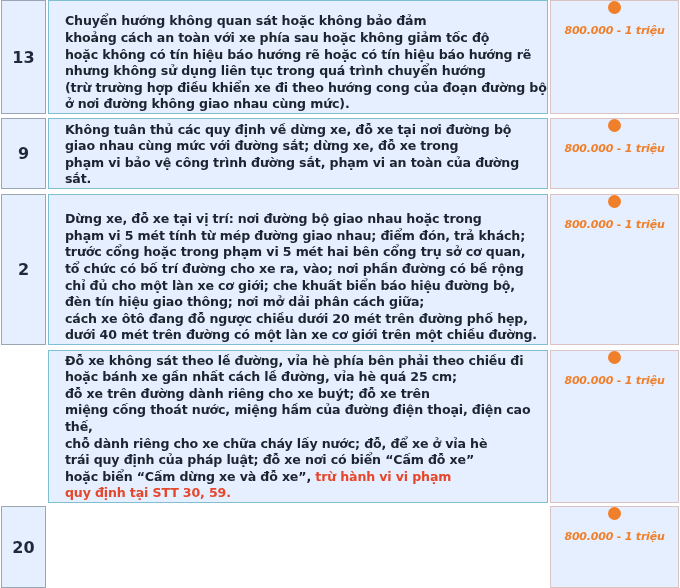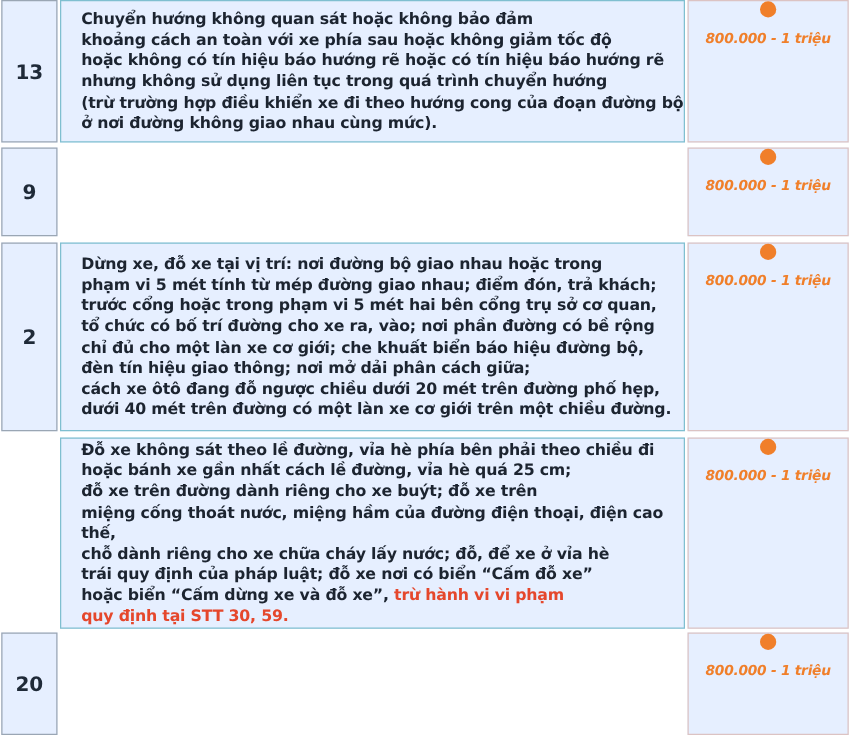--- a/index.html
+++ b/index.html
@@ -2,21 +2,21 @@
 <html><head>
 <meta charset="utf-8">
 <style>
   html, body { margin: 0; padding: 0; background: #ffffff; }
   body { width: 680px; height: 588px; overflow: hidden; font-family: "DejaVu Sans", sans-serif; }
   .table { position: relative; width: 680px; }
   .row { position: absolute; left: 0; width: 680px; display: flex; }
   .cell { box-sizing: border-box; background: #e6efff; height: 100%; }
   .stt { position: absolute; left: 1px; width: 45px; border: 1px solid #9aa6b4; display: flex; align-items: center; justify-content: center; }
   .stt span { font-weight: bold; font-size: 16px; color: #1f2a38; }
-  .desc { position: absolute; left: 48px; width: 500px; border: 1px solid #7fbfd0; padding: 0 0 0 16px; display: flex; align-items: center; }
+  .desc { position: absolute; left: 48px; width: 500px; border: 1px solid #7fbfd0; padding: 0 0 0 16px; display: flex; align-items: flex-end; }
   .desc p { margin: 0; font-size: 12.6px; line-height: 16.6px; color: #1c2430; font-weight: bold; letter-spacing: -0.15px; white-space: pre-line; }
   .desc .hl { color: #e5472c; }
   .fine { position: absolute; left: 550px; width: 129px; border: 1px solid #dcc3c3; display: flex; flex-direction: column; align-items: center; justify-content: flex-start; }
   .dot { width: 13px; height: 13px; border-radius: 50%; background: #f07f2a; margin-bottom: 10px; }
   .amount { font-size: 11px; font-weight: bold; font-style: italic; color: #f07f2a; letter-spacing: -0.2px; }
 </style>
 </head>
 <body>
 
 <div class="table">
@@ -35,20 +35,25 @@
       </div>
     <div class="cell fine">
       <div class="dot"></div>
       <div class="amount">800.000 - 1 triệu</div>
     </div>
   </div>
 
   <div class="row" style="top:118px;height:71px;">
     <div class="cell stt">
         <span>9</span>
+      </div>
+    <div class="cell desc">
+        <p><span>Không tuân thủ các quy định về dừng xe, đỗ xe tại nơi đường bộ
+giao nhau cùng mức với đường sắt; dừng xe, đỗ xe trong
+phạm vi bảo vệ công trình đường sắt, phạm vi an toàn của đường sắt.</span></p>
       </div>
     <div class="cell fine">
       <div class="dot"></div>
       <div class="amount">800.000 - 1 triệu</div>
     </div>
   </div>
 
   <div class="row" style="top:194px;height:151px;">
     <div class="cell stt">
         <span>2</span>

